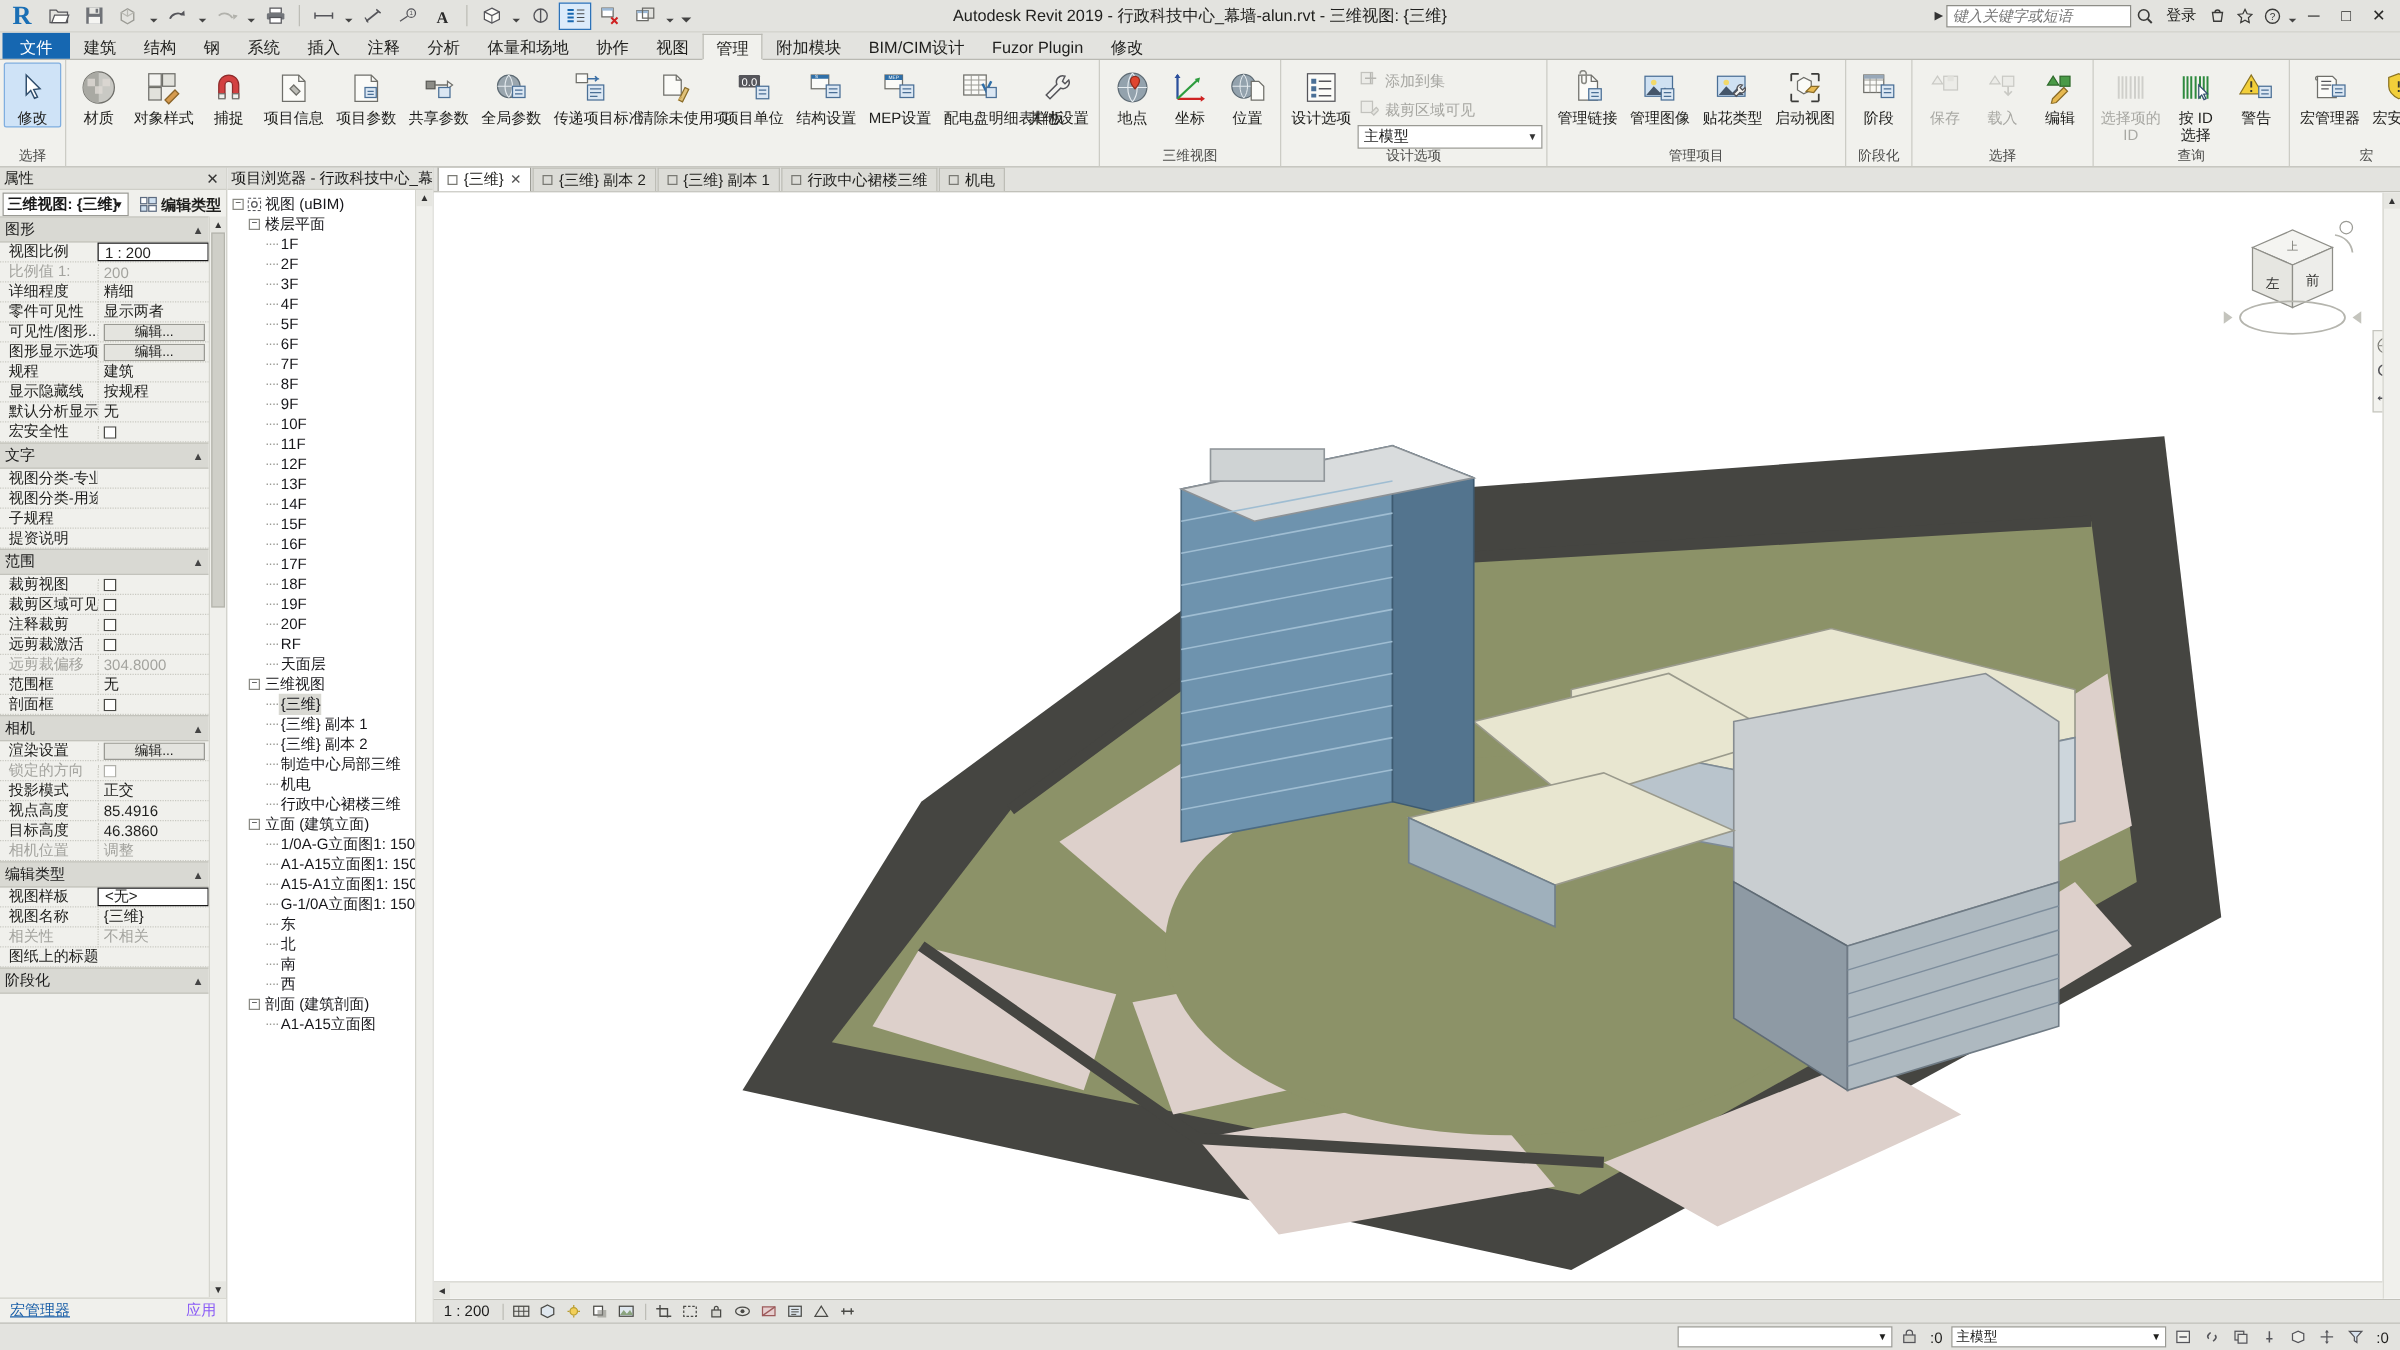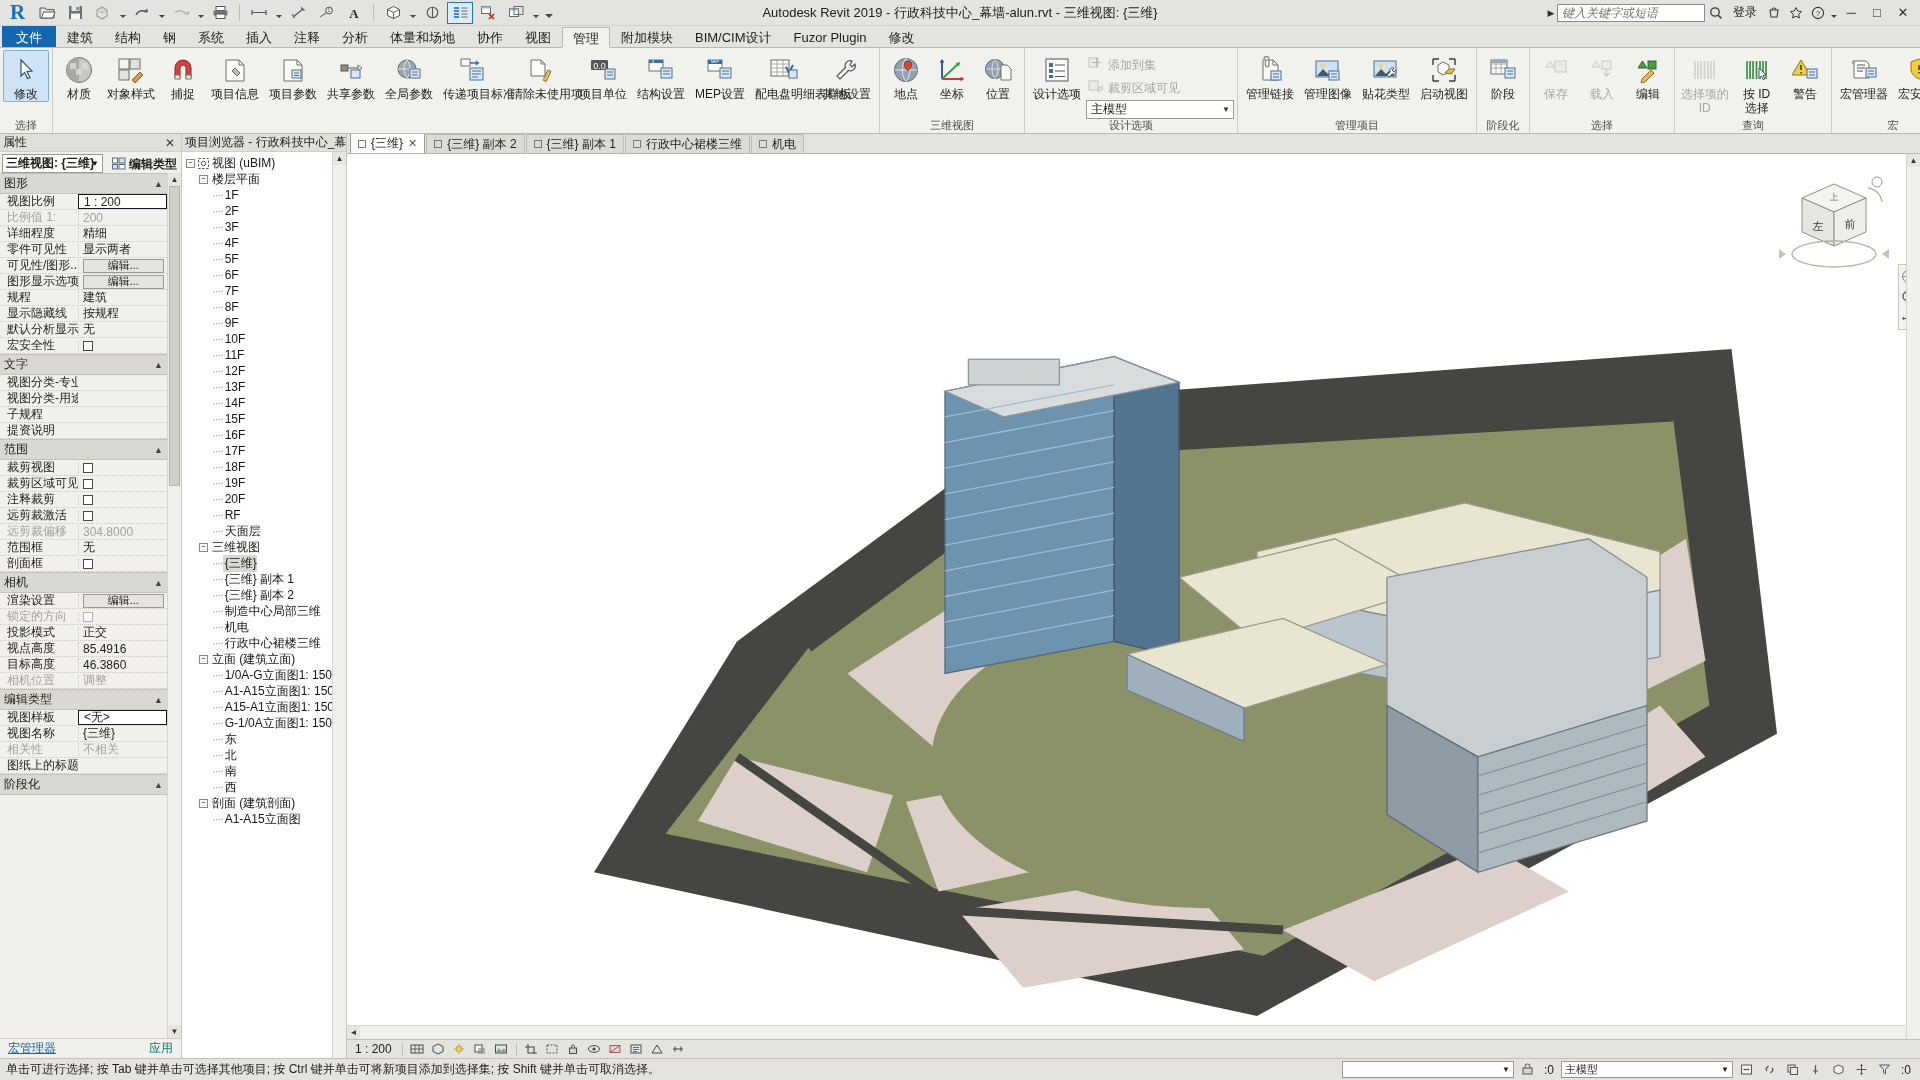--- a/index.html
+++ b/index.html
@@ -135,21 +135,21 @@
   .pval .chk { width:10px; height:10px; border:1px solid #4a4a46; background:#fff; }
   .prow.dis .chk { border-color:#b0b0aa; }
   .prop-vscroll { width:14px; background:#f0f0ec; border-left:1px solid #d5d5ce; display:flex; flex-direction:column; align-items:center; }
   .sc-arrow { width:13px; height:13px; display:flex; align-items:center; justify-content:center; font-size:8px; color:#333; background:#e6e6e1;}
   .sc-thumb { width:11px; background:#cfcfc8; border:1px solid #b4b4ac; }
   .prop-foot {
     height:20px; border-top:1px solid #cfcfc8; display:flex; align-items:center;
     justify-content:space-between; padding:0 8px; font-size:12px; background:#f0f0ec;
   }
   .prop-foot a { color:#1a5fa8; text-decoration:underline; }
-  .apply-b { color:#0f766e;text-align:right; }
+  .apply-b { color:#8b5cf6;text-align:right; }
 
   
   .browser { width:165px; background:#fff; display:flex; flex-direction:column; border-right:1px solid #c7c7c0; flex:none; }
   .br-head {
     height:18px; background:#e0e0db; display:flex; align-items:center; padding:0 3px;
     font-size:12px; border-bottom:1px solid #cfcfc8; white-space:nowrap; overflow:hidden;
   }
   .tree { flex:1; overflow:hidden; padding-top:3px; font-size:12px; position:relative; }
   .tnode { height:16px; display:flex; align-items:center; white-space:nowrap; position:relative;}
   .tog {
@@ -1408,21 +1408,20 @@
         <div class="ic">
           <svg width="14" height="12" viewBox="0 0 14 12">
               <path d="M2 6h10M4 3.5v5M10 3.5v5" stroke="#4a4a46" stroke-width="1.1"></path>
             </svg>
         </div>
       </div>
     </div>
   </div>
 
   <div class="statusbar">
-    <span class="sb-msg">单击可进行选择; 按 Tab 键并单击可选择其他项目; 按 Ctrl 键并单击可将新项目添加到选择集; 按 Shift 键并单击可取消选择。</span>
     <div class="sb-right">
       <div class="sb-combo" style="width:172px;">
         <span></span>
         <span class="cda">▼</span>
       </div>
       <span class="sb-ico">
         <svg width="13" height="13" viewBox="0 0 13 13">
             <rect x="2" y="5" width="9" height="6" fill="#d6d6d0" stroke="#55555a"></rect>
             <path d="M4 5V3.5a2.5 2.5 0 015 0V5" fill="none" stroke="#55555a"></path>
           </svg>

